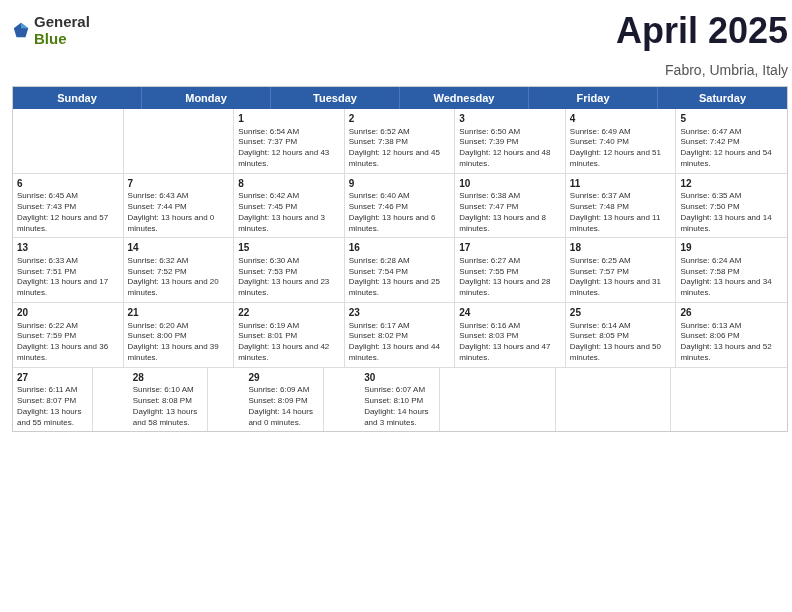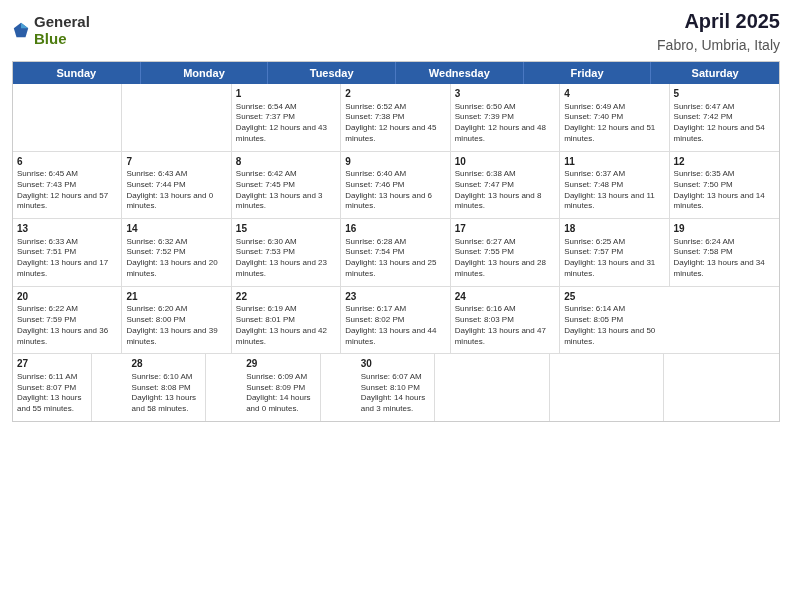--- a/index.html
+++ b/index.html
@@ -8,21 +8,21 @@
       height: 612px;
       font-family: Arial, Helvetica, sans-serif;
       background: #fff;
       overflow: hidden;
     }
     .page {
       width: 792px;
       height: 432px;
       display: flex;
       flex-direction: column;
-      padding: 10px 12px 10px 12px;
+      padding: 10px 4px 10px 12px;
     }
     .header {
       display: flex;
       justify-content: space-between;
       align-items: flex-start;
       margin-bottom: 8px;
     }
     .logo {
       display: flex;
       align-items: center;
@@ -46,28 +46,28 @@
     .logo-icon {
       width: 18px;
       height: 18px;
       margin-right: 4px;
       margin-top: -2px;
     }
     .title-block {
       text-align: right;
     }
     .main-title {
-      font-size: 20px;
+      font-size: 36px;
       font-weight: bold;
       color: #1a1a2e;
     }
     .subtitle {
       font-size: 14px;
       color: #555;
-      margin-top: 4px;
+      margin-top: 10px;
     }
     .calendar {
       flex: 1;
       display: flex;
       flex-direction: column;
       border: 1px solid #ccc;
     }
     .cal-header-row {
       display: grid;
       grid-template-columns: repeat(6, 1fr);
@@ -301,20 +301,26 @@
             <div class="cell-text">Sunrise: 6:16 AM</div>
             <div class="cell-text">Sunset: 8:03 PM</div>
             <div class="cell-text">Daylight: 13 hours and 47 minutes.</div>
           </div>
           <div class="cal-cell">
             <span class="day-num">25</span>
             <div class="cell-text">Sunrise: 6:14 AM</div>
             <div class="cell-text">Sunset: 8:05 PM</div>
             <div class="cell-text">Daylight: 13 hours and 50 minutes.</div>
           </div>
+          <div class="cal-cell">
+            <span class="day-num">26</span>
+            <div class="cell-text">Sunrise: 6:13 AM</div>
+            <div class="cell-text">Sunset: 8:06 PM</div>
+            <div class="cell-text">Daylight: 13 hours and 52 minutes.</div>
+          </div>
         </div>
         <div class="cal-row">
           <div class="cal-cell">
             <span class="day-num">27</span>
             <div class="cell-text">Sunrise: 6:11 AM</div>
             <div class="cell-text">Sunset: 8:07 PM</div>
             <div class="cell-text">Daylight: 13 hours and 55 minutes.</div>
           </div>
           <div class="cal-cell">
             <span class="day-num">28</span>

